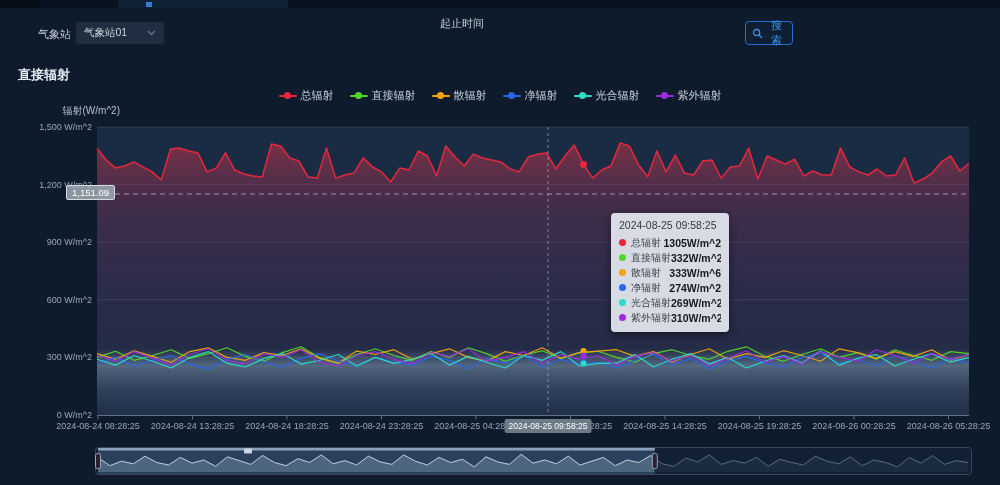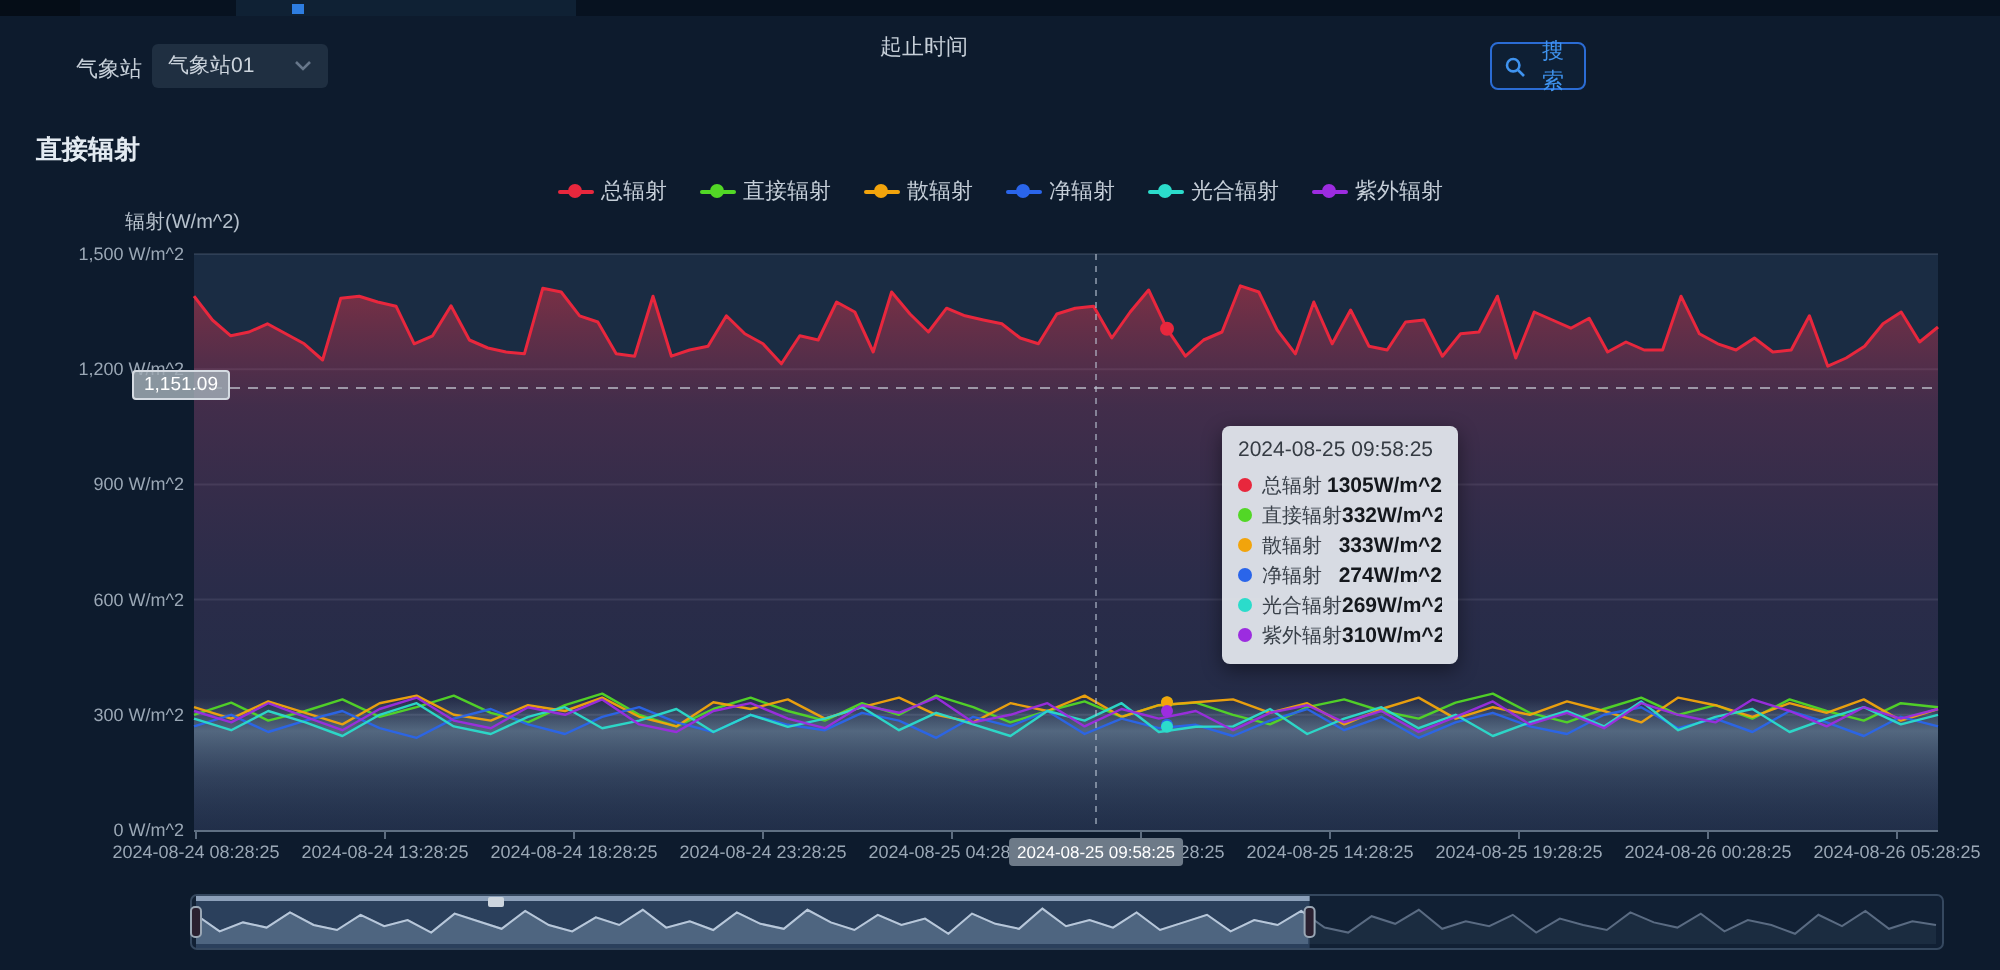--- a/index.html
+++ b/index.html
@@ -243,21 +243,21 @@
           <span class="tt-val">1305W/m^2</span>
         </div>
         <div class="tt-row">
           <span class="tt-dot" style="background:#52d726"></span>
           <span class="tt-name">直接辐射</span>
           <span class="tt-val">332W/m^2</span>
         </div>
         <div class="tt-row">
           <span class="tt-dot" style="background:#f2a40c"></span>
           <span class="tt-name">散辐射</span>
-          <span class="tt-val">333W/m^2</span>
+          <span class="tt-val">333W/m^6</span>
         </div>
         <div class="tt-row">
           <span class="tt-dot" style="background:#2a65ea"></span>
           <span class="tt-name">净辐射</span>
           <span class="tt-val">274W/m^2</span>
         </div>
         <div class="tt-row">
           <span class="tt-dot" style="background:#2bdccb"></span>
           <span class="tt-name">光合辐射</span>
           <span class="tt-val">269W/m^2</span>

